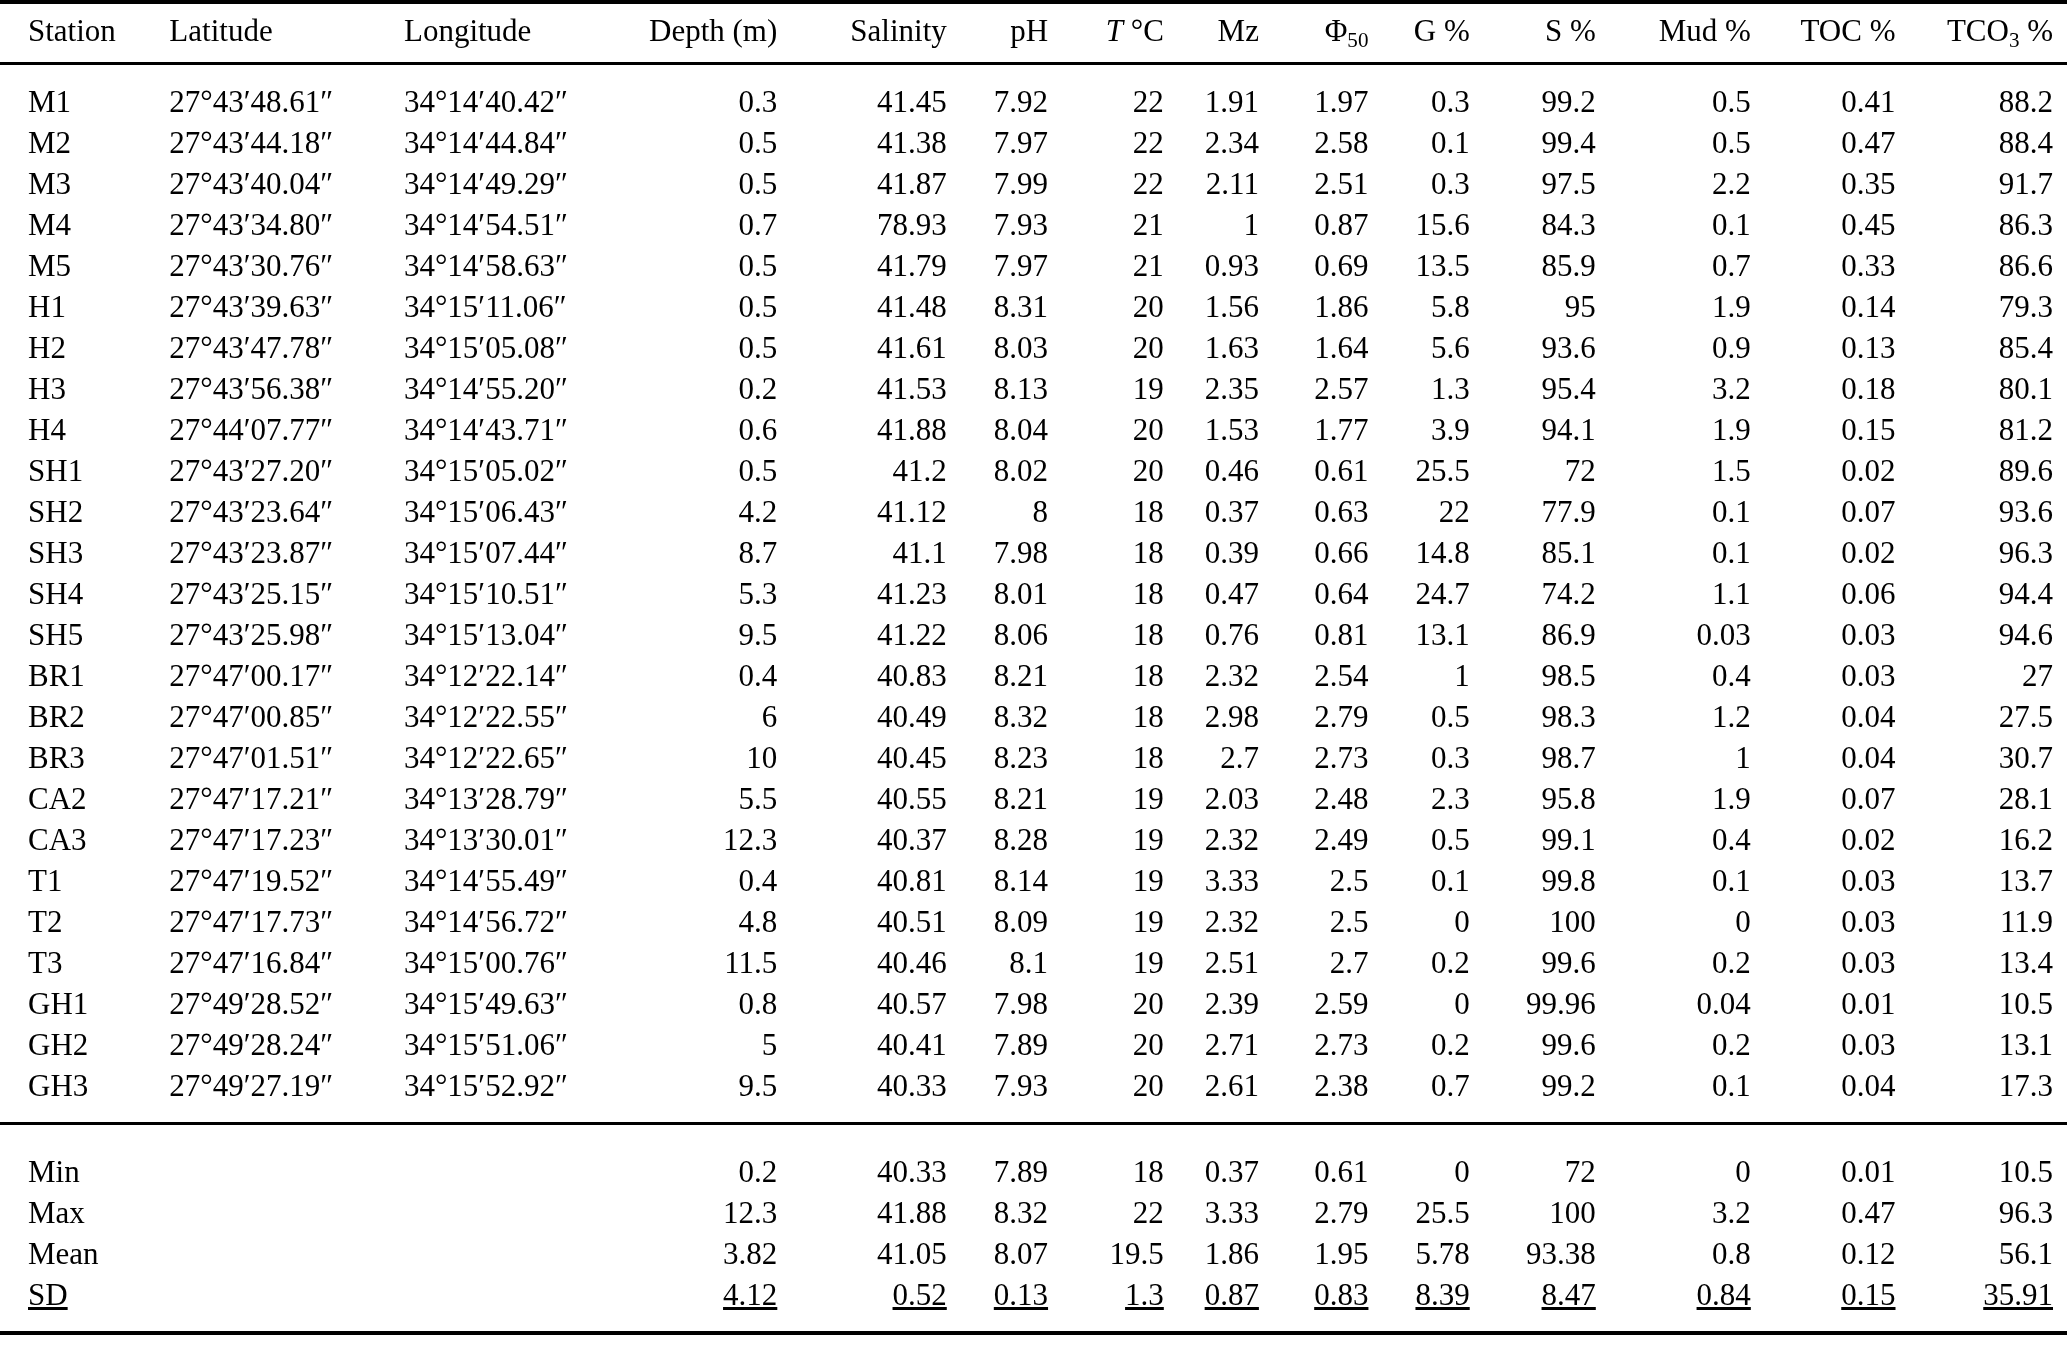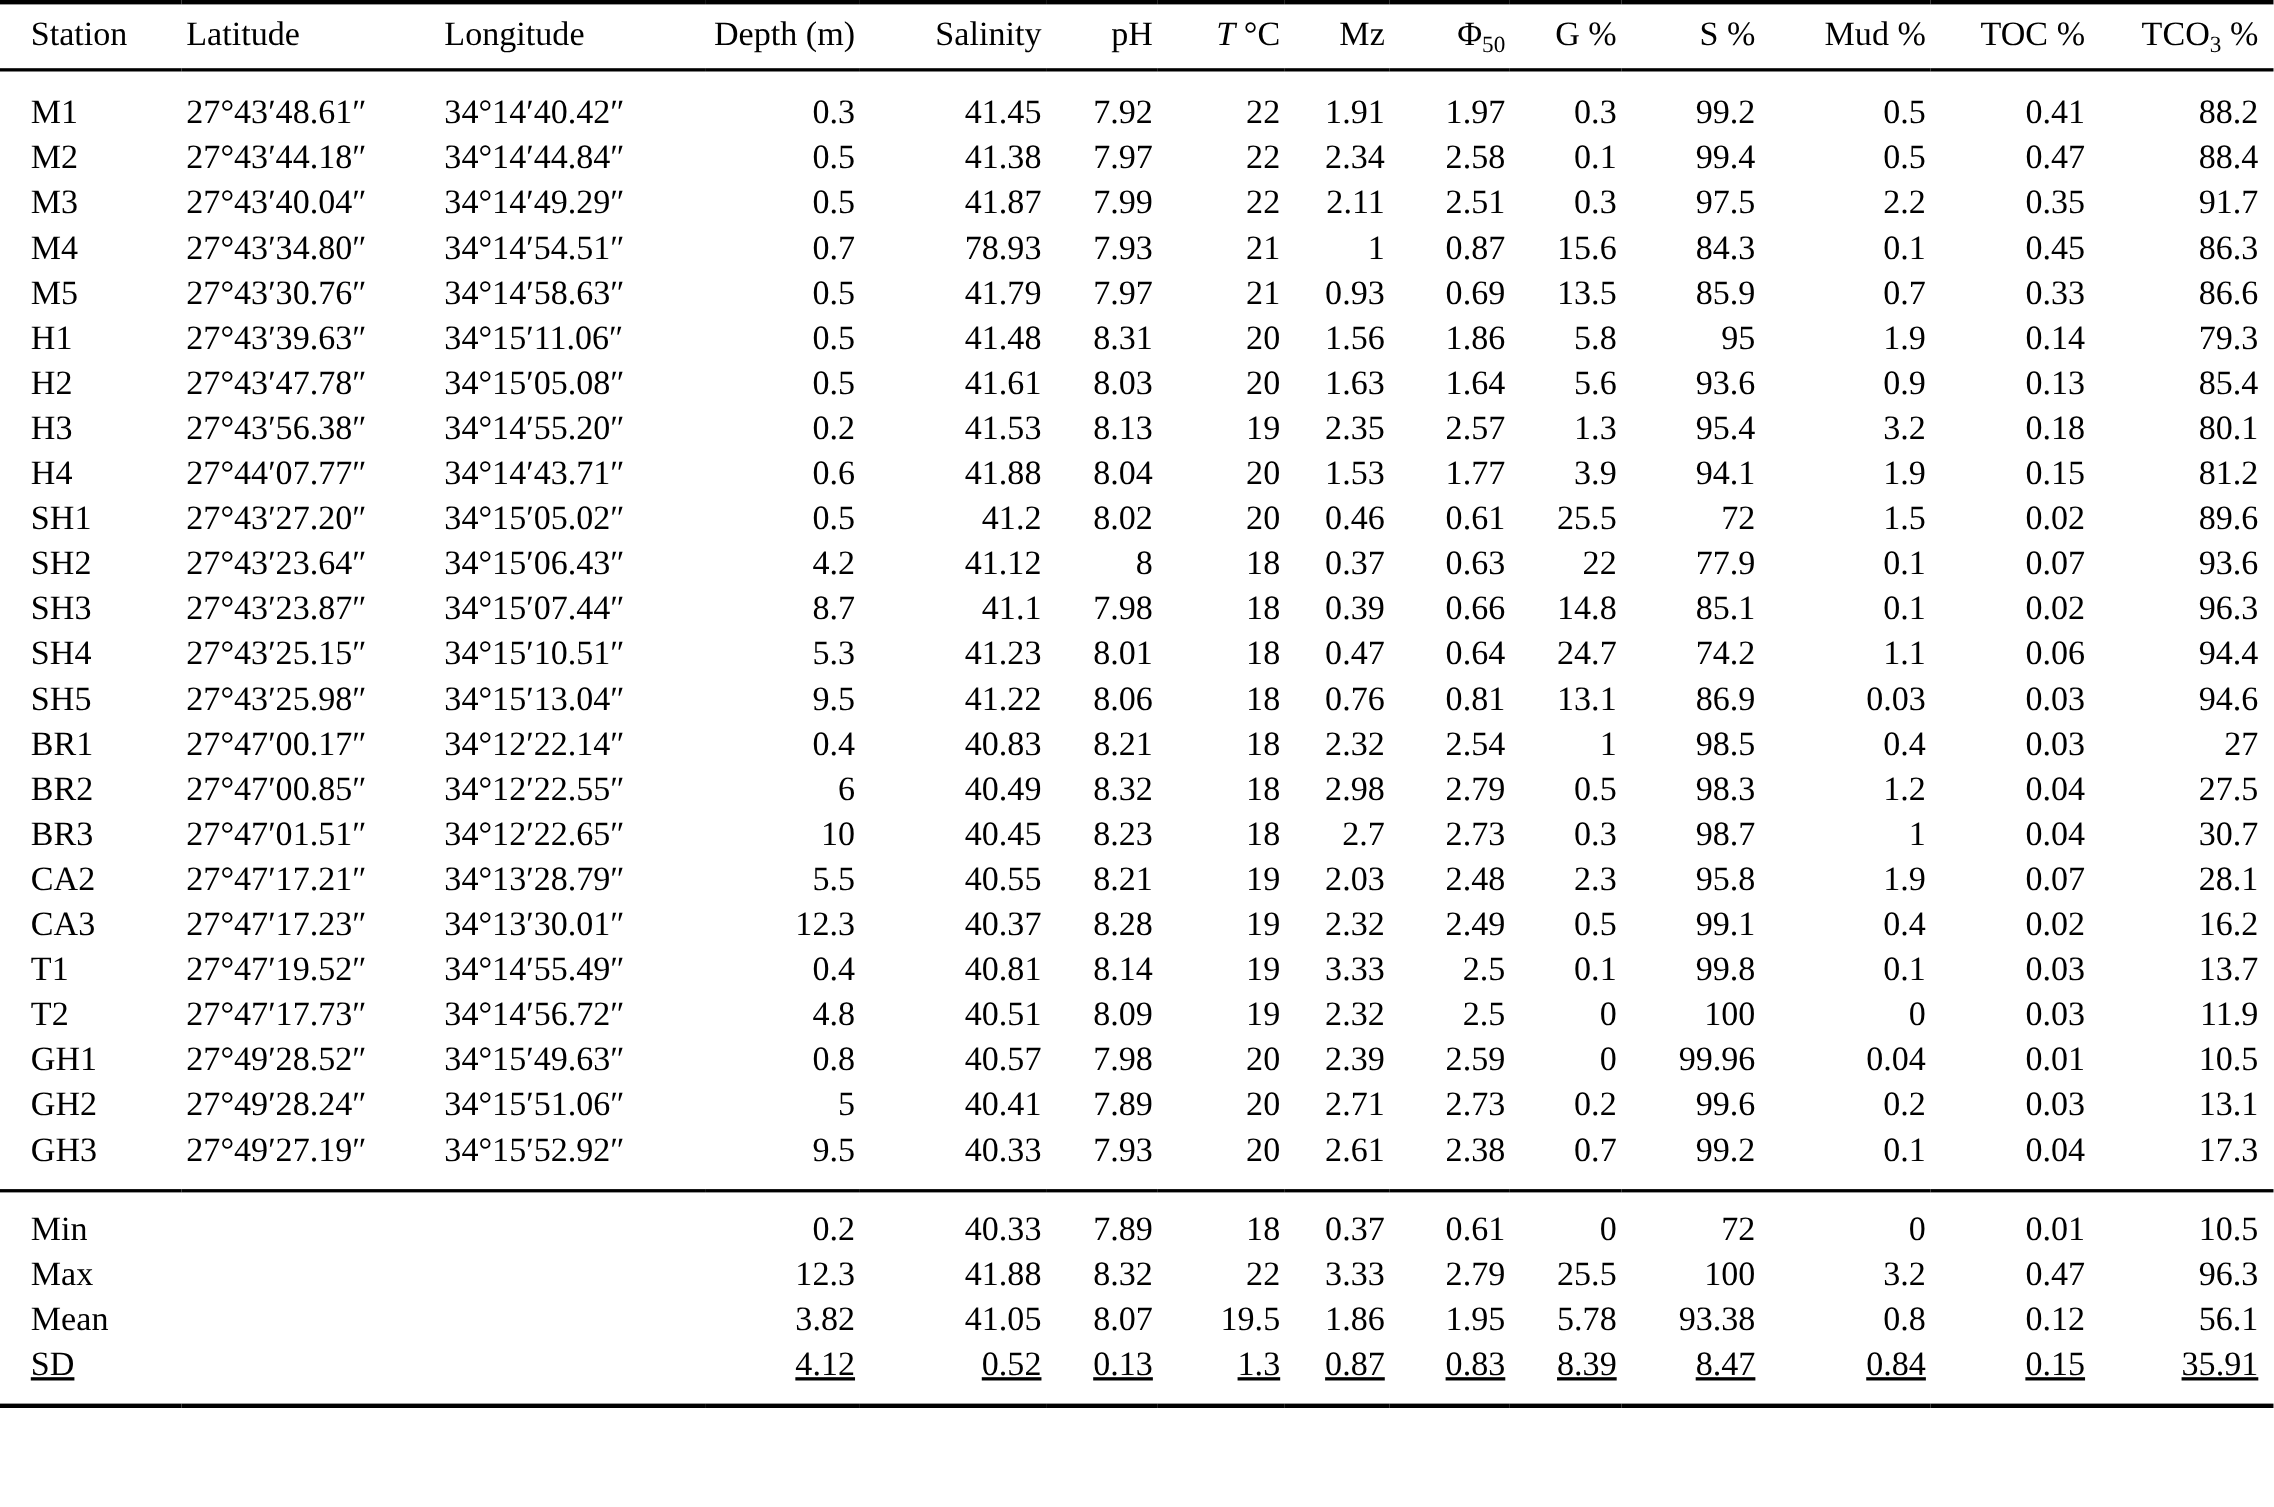--- a/index.html
+++ b/index.html
@@ -32,21 +32,21 @@
     padding: 0 4px;
     white-space: nowrap;
   }
   .al { text-align: left; }
   .ar { text-align: right; }
   td:first-child, th:first-child { padding-left: 28px; }
   td:last-child, th:last-child { padding-right: 14px; }
   #main-body tr:first-child td { padding-top: 16px; }
   #main-body tr:last-child td { padding-bottom: 16px; }
   #summary-body { border-top: 3px solid #000; }
-  #summary-body tr:first-child td { padding-top: 12px; }
+  #summary-body tr:first-child td { padding-top: 26px; }
   #summary-body tr:last-child td { padding-bottom: 16px; text-decoration: underline; }
   .it { font-style: italic; }
   sub {
     font-size: 68%;
     line-height: 0;
     vertical-align: baseline;
     position: relative;
     top: 0.28em;
   }
 </style>
@@ -440,20 +440,36 @@
     <td class="ar">19</td>
     <td class="ar">2.32</td>
     <td class="ar">2.5</td>
     <td class="ar">0</td>
     <td class="ar">100</td>
     <td class="ar">0</td>
     <td class="ar">0.03</td>
     <td class="ar">11.9</td>
   </tr>
 
+  <tr>
+    <td class="al">T3</td>
+    <td class="al">27°47′16.84″</td>
+    <td class="al">34°15′00.76″</td>
+    <td class="ar">11.5</td>
+    <td class="ar">40.46</td>
+    <td class="ar">8.1</td>
+    <td class="ar">19</td>
+    <td class="ar">2.51</td>
+    <td class="ar">2.7</td>
+    <td class="ar">0.2</td>
+    <td class="ar">99.6</td>
+    <td class="ar">0.2</td>
+    <td class="ar">0.03</td>
+    <td class="ar">13.4</td>
+  </tr>
 
   <tr>
     <td class="al">GH1</td>
     <td class="al">27°49′28.52″</td>
     <td class="al">34°15′49.63″</td>
     <td class="ar">0.8</td>
     <td class="ar">40.57</td>
     <td class="ar">7.98</td>
     <td class="ar">20</td>
     <td class="ar">2.39</td>

